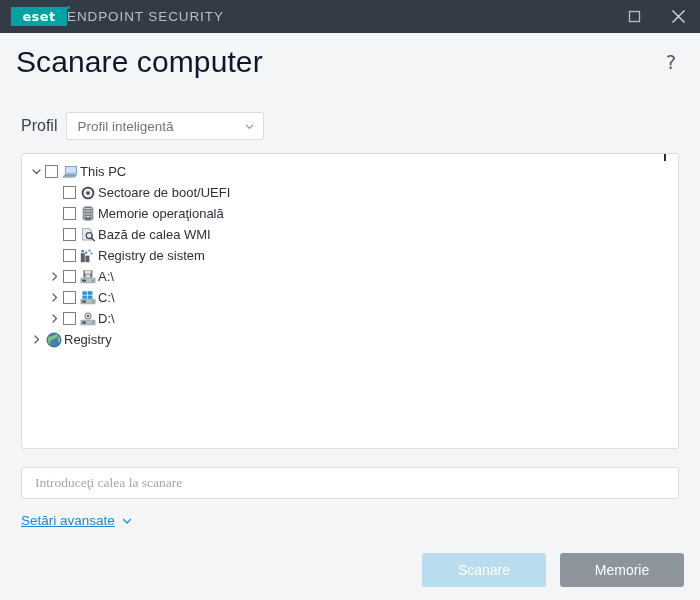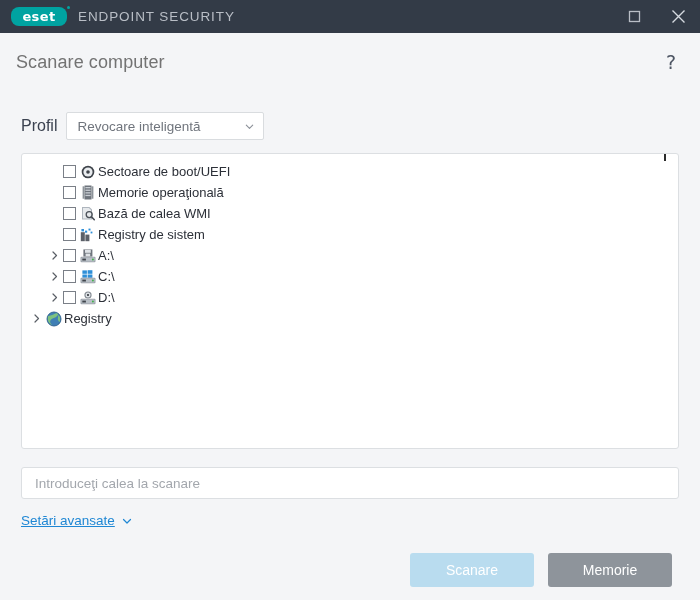--- a/index.html
+++ b/index.html
@@ -21,21 +21,21 @@
     background: #333b47;
     display: flex;
     align-items: center;
     padding: 0 0 0 11px;
     box-sizing: border-box;
   }
   .eset-logo {
     width: 56px;
     height: 19px;
     background: #00a3a1;
-    border-radius: 8px;
+    border-radius: 0;
     display: flex;
     align-items: center;
     justify-content: center;
     position: relative;
     flex: 0 0 auto;
   }
   .eset-logo-text {
     color: #ffffff;
     font-size: 13px;
     font-weight: bold;
@@ -51,21 +51,20 @@
     right: -3px;
     width: 3px;
     height: 3px;
     border-radius: 50%;
     background: #00a3a1;
   }
   .product-name {
     color: #b9bec6;
     font-size: 13.5px;
     letter-spacing: 0.9px;
-    margin-left: 11px;
     white-space: nowrap;
     text-align: center;
   }
   .win-controls {
     margin-left: auto;
     display: flex;
     height: 33px;
   }
   .win-btn {
     width: 44px;
@@ -79,22 +78,22 @@
 
   
   .header {
     height: 58px;
     display: flex;
     align-items: center;
     padding: 0 18px 0 16px;
     box-sizing: border-box;
   }
   .page-title {
-    font-size: 18px;
-    color: #737373;
+    font-size: 30px;
+    color: #0f172a;
     font-weight: normal;
     letter-spacing: 0.1px;
   }
   .help-btn {
     margin-left: auto;
     width: 22px;
     height: 22px;
     display: flex;
     align-items: center;
     justify-content: center;
@@ -218,21 +217,21 @@
     align-items: center;
     padding: 0 11px;
     box-sizing: border-box;
   }
   .path-input input {
     border: 0;
     outline: 0;
     width: 100%;
     font-size: 13.5px;
     color: #c2410c;
-    font-family: Liberation Sans, sans-serif;
+    font-family: Liberation Serif, serif;
     background: transparent;
   }
   .path-input input::placeholder { color: #a3a7ad; opacity: 1; }
 
   
   .adv-row {
     margin: 14px 0 0 21px;
     display: flex;
     align-items: center;
     width: max-content;
@@ -242,21 +241,21 @@
     font-size: 13.5px;
     color: #1f87d4;
     margin-right: 6px;
     text-decoration: underline;
   }
 
   
   .footer {
     position: absolute;
     left: 0;
-    right: 16px;
+    right: 4px;
     bottom: 0;
     height: 60px;
     display: flex;
     align-items: center;
     justify-content: flex-end;
     padding-right: 12px;
     box-sizing: border-box;
   }
   .btn {
     height: 34px;
@@ -300,30 +299,47 @@
 </div>
 
 <div class="header">
   <div class="page-title">Scanare computer</div>
   <div class="help-btn">?</div>
 </div>
 
 <div class="profile-row">
   <span class="profile-label">Profil</span>
   <div class="select-box">
-    <span class="select-value">Revocare inteligentă</span>
+    <span class="select-value">Profil inteligentă</span>
     <svg class="chev" viewBox="0 0 12 12">
       <path d="M2.5 4.5 L6 8 L9.5 4.5" fill="none" stroke="#8b9098" stroke-width="1.2" stroke-linecap="round" stroke-linejoin="round"></path>
     </svg>
   </div>
 </div>
 
 <div class="tree-panel">
   <div class="scroll-stub"></div>
   <div id="tree-rows">
+      <div class="tree-row indent-1">
+        <span class="twisty">
+          <svg width="11" height="11" viewBox="0 0 11 11">
+            <path d="M2 4 L5.5 7.5 L9 4" fill="none" stroke="#5a5f66" stroke-width="1.2" stroke-linecap="round" stroke-linejoin="round"></path>
+          </svg>
+        </span>
+        <span class="tree-check"></span>
+        <span class="tree-icon">
+          <svg width="16" height="14" viewBox="0 0 16 14">
+            <path d="M3 1 H15 V8.5 H3 Z" fill="#5b93c9"></path>
+            <path d="M3.8 1.8 H14.2 V7.7 H3.8 Z" fill="#cfe2f2"></path>
+            <path d="M1 11.5 H13.5 L15.5 9 H3 Z" fill="#8aa3b8"></path>
+            <path d="M0.6 11.5 H13.4 V12.6 H0.6 Z" fill="#6f8699"></path>
+          </svg>
+        </span>
+        <span class="tree-label">This PC</span>
+      </div>
       <div class="tree-row indent-2">
         <span class="twisty-spacer"></span>
         <span class="tree-check"></span>
         <span class="tree-icon">
           <svg width="14" height="14" viewBox="0 0 14 14">
             <circle cx="7" cy="7" r="6.3" fill="#3f444b"></circle>
             <circle cx="7" cy="7" r="4.6" fill="#e9ecef"></circle>
             <circle cx="7" cy="7" r="1.8" fill="#3f444b"></circle>
           </svg>
         </span>

